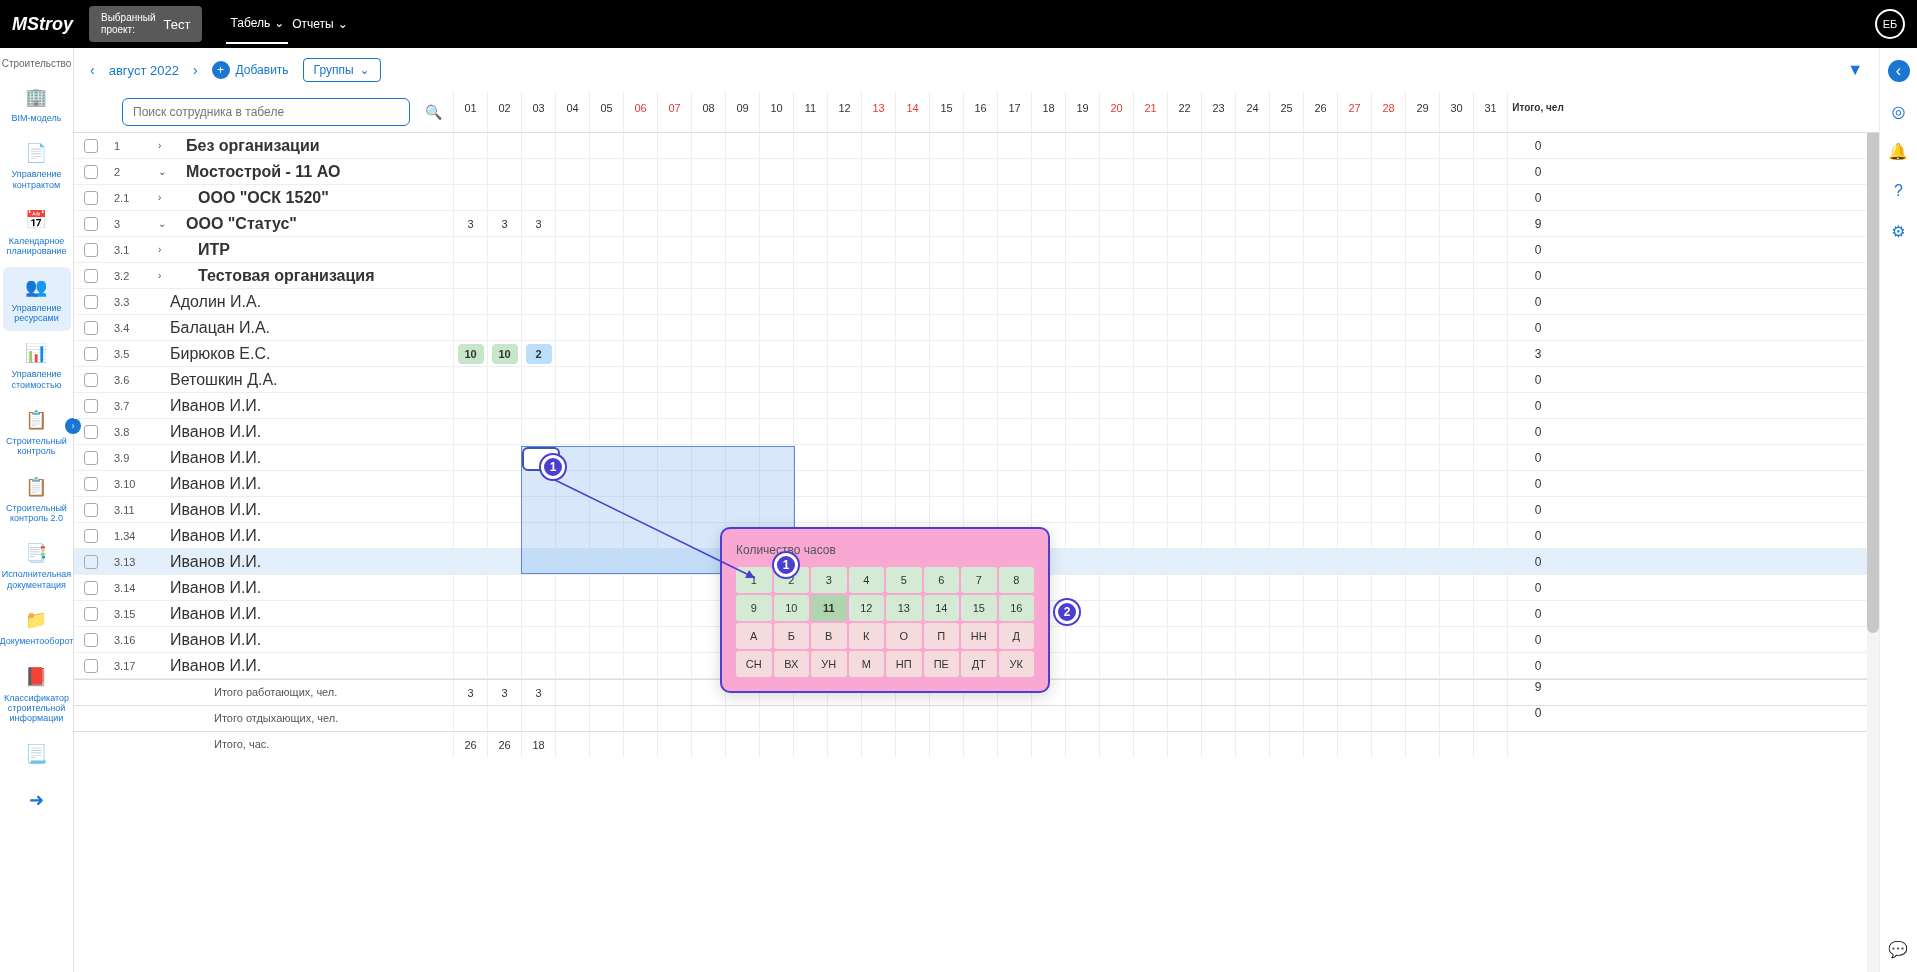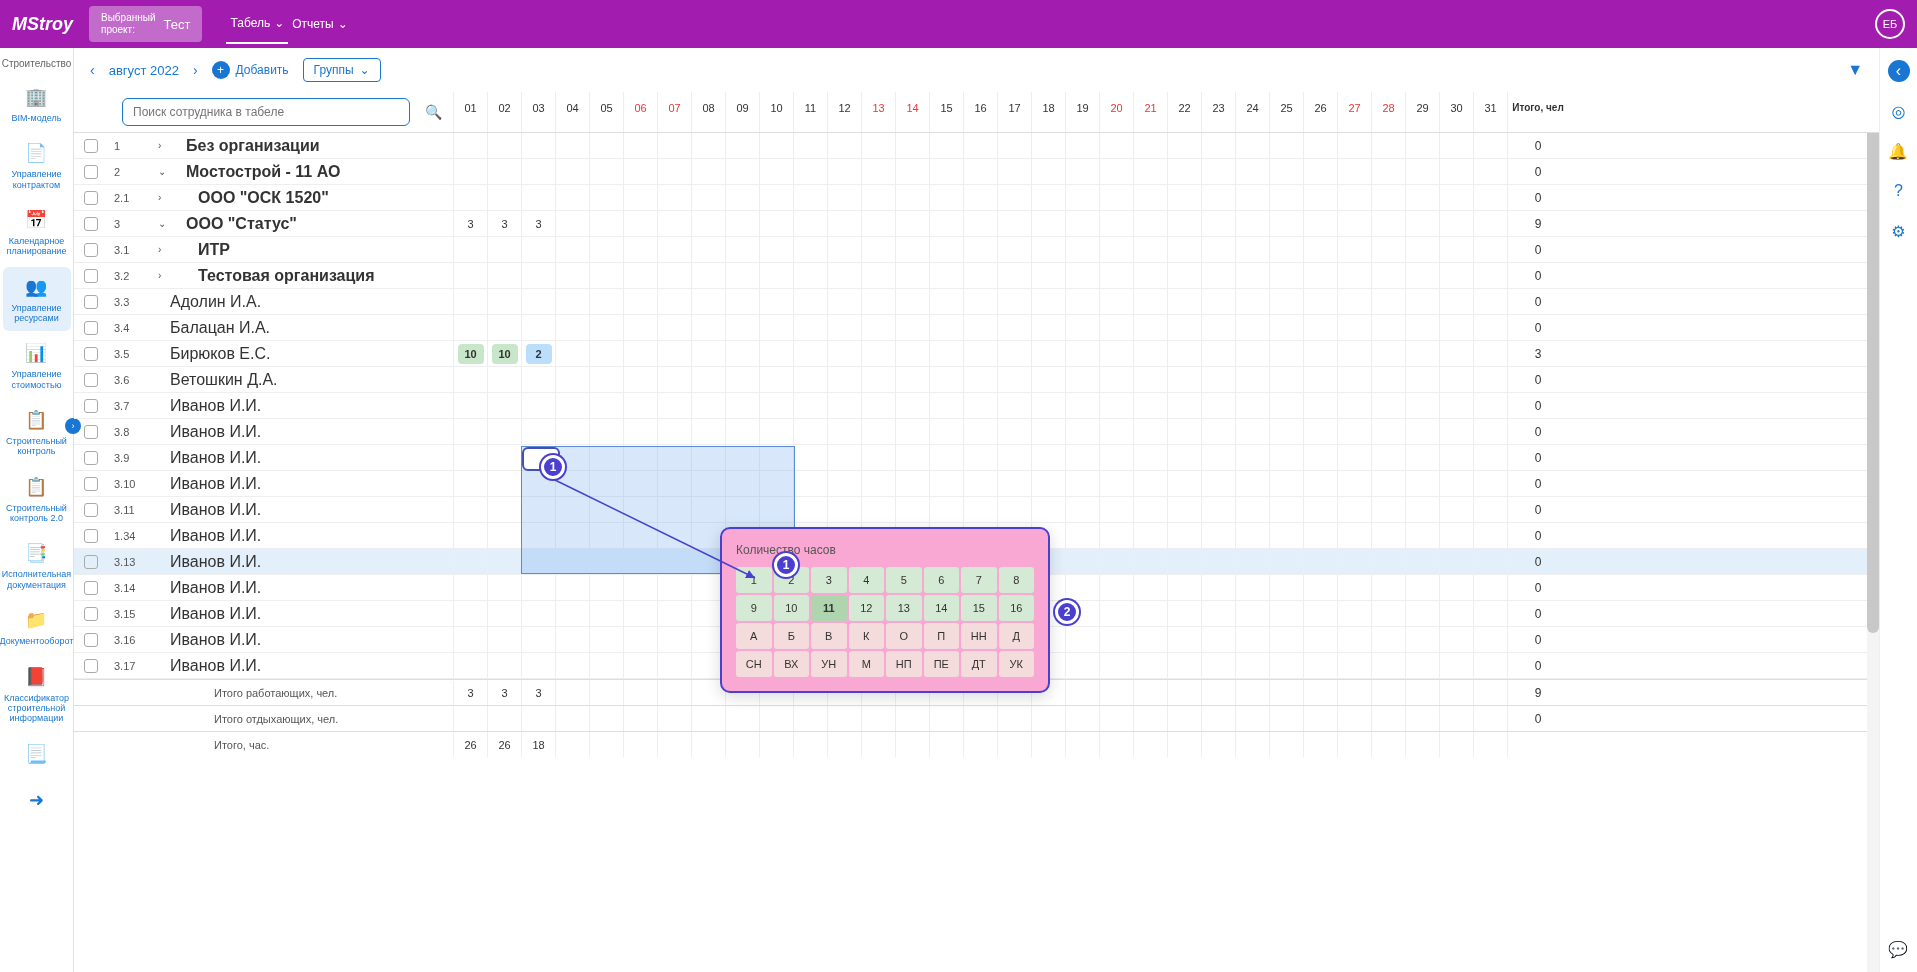--- a/index.html
+++ b/index.html
@@ -1,18 +1,18 @@
 <!DOCTYPE html>
 <html><head>
 <meta charset="utf-8">
 <style>
 * { margin: 0; padding: 0; box-sizing: border-box; font-family: Arial, sans-serif; }
 body { background: #fff; font-size: 12px; color: #333; overflow: hidden; }
 
-.topbar { height: 48px; background: #a21caf; display: flex; align-items: center; color: #fff; padding: 0 12px; }
+.topbar { height: 48px; background: #000000; display: flex; align-items: center; color: #fff; padding: 0 12px; }
 .logo { font-size: 18px; font-weight: bold; font-style: italic; margin-right: 16px; }
 .project-box { background: rgba(255,255,255,0.35); border-radius: 4px; padding: 6px 12px; display: flex; gap: 8px; align-items: center; margin-right: 24px; }
 .project-label { font-size: 10px; line-height: 1.2; }
 .project-name { font-size: 13px; }
 .top-tabs { display: flex; }
 .top-tab { padding: 12px 4px; cursor: pointer; display: flex; align-items: center; gap: 4px; }
 .top-tab.active { border-bottom: 2px solid #fff; }
 .avatar { margin-left: auto; width: 30px; height: 30px; border-radius: 50%; border: 2px solid #fff; display: flex; align-items: center; justify-content: center; font-size: 11px; }
 
 .layout { display: flex; height: calc(100vh - 48px); }
@@ -64,21 +64,21 @@
 .callout { position: absolute; width: 24px; height: 24px; border-radius: 50%; background: #4a3fcf; border: 3px solid #fff; box-shadow: 0 0 0 2px #4a3fcf; color: #fff; display: flex; align-items: center; justify-content: center; font-weight: bold; font-size: 12px; z-index: 20; }
 
 .hours-popup { position: absolute; left: 720px; top: 527px; width: 330px; background: #f9a8d4; border: 2px solid #4a3fcf; border-radius: 10px; padding: 14px; box-shadow: 0 4px 16px rgba(0,0,0,0.15); z-index: 15; }
 .popup-title { font-size: 12px; margin-bottom: 10px; color: #555; }
 .hours-grid { display: grid; grid-template-columns: repeat(8, 1fr); gap: 2px; }
 .hb { height: 26px; display: flex; align-items: center; justify-content: center; font-size: 11px; border-radius: 3px; cursor: pointer; }
 .hb.g { background: #d4ead4; }
 .hb.g.sel { background: #aed5ae; font-weight: bold; }
 .hb.r { background: #f5dcdc; }
 
-.footer-row { display: flex; border-top: 1px solid #ddd; height: 26px; align-items: center; background: #fff; }
+.footer-row { display: flex; border-top: 1px solid #ddd; height: 26px; align-items: flex-start; background: #fff; }
 .footer-row .name-col { justify-content: flex-start; padding-left: 140px; font-size: 11px; color: #555; }
 
 .sidebar-right { width: 38px; display: flex; flex-direction: column; align-items: center; gap: 18px; padding-top: 12px; border-left: 1px solid #eee; }
 .rs-icon { width: 22px; height: 22px; display: flex; align-items: center; justify-content: center; color: #1976d2; font-size: 16px; cursor: pointer; }
 .rs-icon.circle-arrow { width: 22px; height: 22px; border-radius: 50%; background: #1976d2; color: #fff; }
 
 .scroll-v { position: absolute; right: 0; top: 32px; bottom: 0; width: 12px; background: #f4f4f4; }
 .scroll-thumb-v { position: absolute; top: 0; width: 100%; height: 60%; background: #c8c8c8; border-radius: 6px; }
 </style>
 </head>

